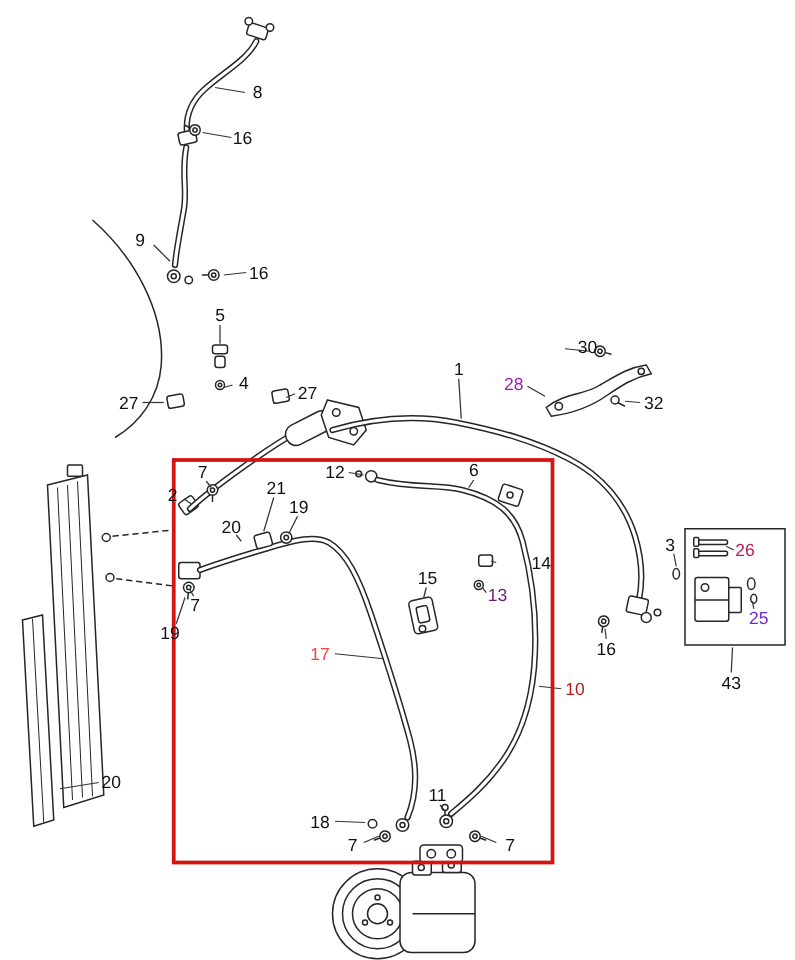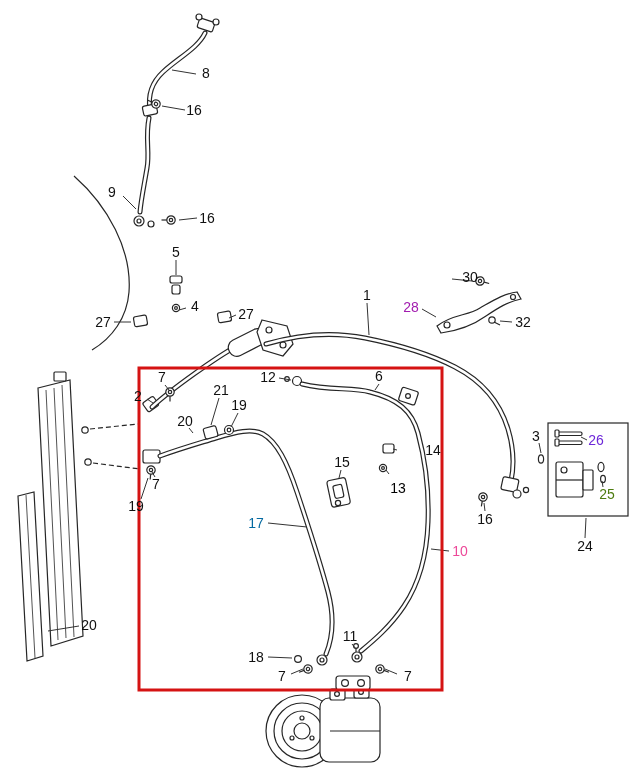--- a/index.html
+++ b/index.html
@@ -242,31 +242,31 @@
       <span class="callout" style="left: 246px; top: 314px; color: rgb(17, 17, 17);">27</span>
       <span class="callout" style="left: 523px; top: 322px; color: rgb(17, 17, 17);">32</span>
       <span class="callout" style="left: 268px; top: 377px; color: rgb(17, 17, 17);">12</span>
       <span class="callout" style="left: 379px; top: 376px; color: rgb(17, 17, 17);">6</span>
       <span class="callout" style="left: 162px; top: 377px; color: rgb(17, 17, 17);">7</span>
       <span class="callout" style="left: 138px; top: 396px; color: rgb(17, 17, 17);">2</span>
       <span class="callout" style="left: 221px; top: 390px; color: rgb(17, 17, 17);">21</span>
       <span class="callout" style="left: 239px; top: 405px; color: rgb(17, 17, 17);">19</span>
       <span class="callout" style="left: 185px; top: 421px; color: rgb(17, 17, 17); text-align: center;">20</span>
       <span class="callout" style="left: 536px; top: 436px; color: rgb(17, 17, 17);">3</span>
-      <span class="callout" style="left: 596px; top: 440px; color: #6d28d9;">26</span>
+      <span class="callout" style="left: 596px; top: 440px; color: #be185d;">26</span>
       <span class="callout" style="left: 406px; top: 450px; color: rgb(17, 17, 17); margin-left: 27px;">14</span>
       <span class="callout" style="left: 342px; top: 462px; color: rgb(17, 17, 17);">15</span>
-      <span class="callout" style="left: 398px; top: 488px; color: #000000;">13</span>
+      <span class="callout" style="left: 398px; top: 476px; color: #701a75;">13</span>
       <span class="callout" style="left: 156px; top: 484px; color: rgb(17, 17, 17);">7</span>
-      <span class="callout" style="left: 607px; top: 494px; color: #4d7c0f;">25</span>
+      <span class="callout" style="left: 607px; top: 494px; color: #6d28d9;">25</span>
       <span class="callout" style="left: 136px; top: 506px; color: rgb(17, 17, 17);">19</span>
       <span class="callout" style="left: 485px; top: 519px; color: rgb(17, 17, 17);">16</span>
-      <span class="callout" style="left: 256px; top: 523px; color: #0369a1;">17</span>
-      <span class="callout" style="left: 585px; top: 546px; color: rgb(17, 17, 17);">24</span>
-      <span class="callout" style="left: 460px; top: 551px; color: #ec4899;">10</span>
+      <span class="callout" style="left: 256px; top: 523px; color: #ef4444;">17</span>
+      <span class="callout" style="left: 585px; top: 546px; color: rgb(17, 17, 17);">43</span>
+      <span class="callout" style="left: 460px; top: 551px; color: #b91c1c;">10</span>
       <span class="callout" style="left: 89px; top: 625px; color: rgb(17, 17, 17);">20</span>
       <span class="callout" style="left: 350px; top: 636px; color: rgb(17, 17, 17);">11</span>
       <span class="callout" style="left: 256px; top: 657px; color: rgb(17, 17, 17);">18</span>
       <span class="callout" style="left: 282px; top: 676px; color: rgb(17, 17, 17);">7</span>
       <span class="callout" style="left: 408px; top: 676px; color: rgb(17, 17, 17);">7</span>
     </div>
 
 </div>
 
 </body></html>

